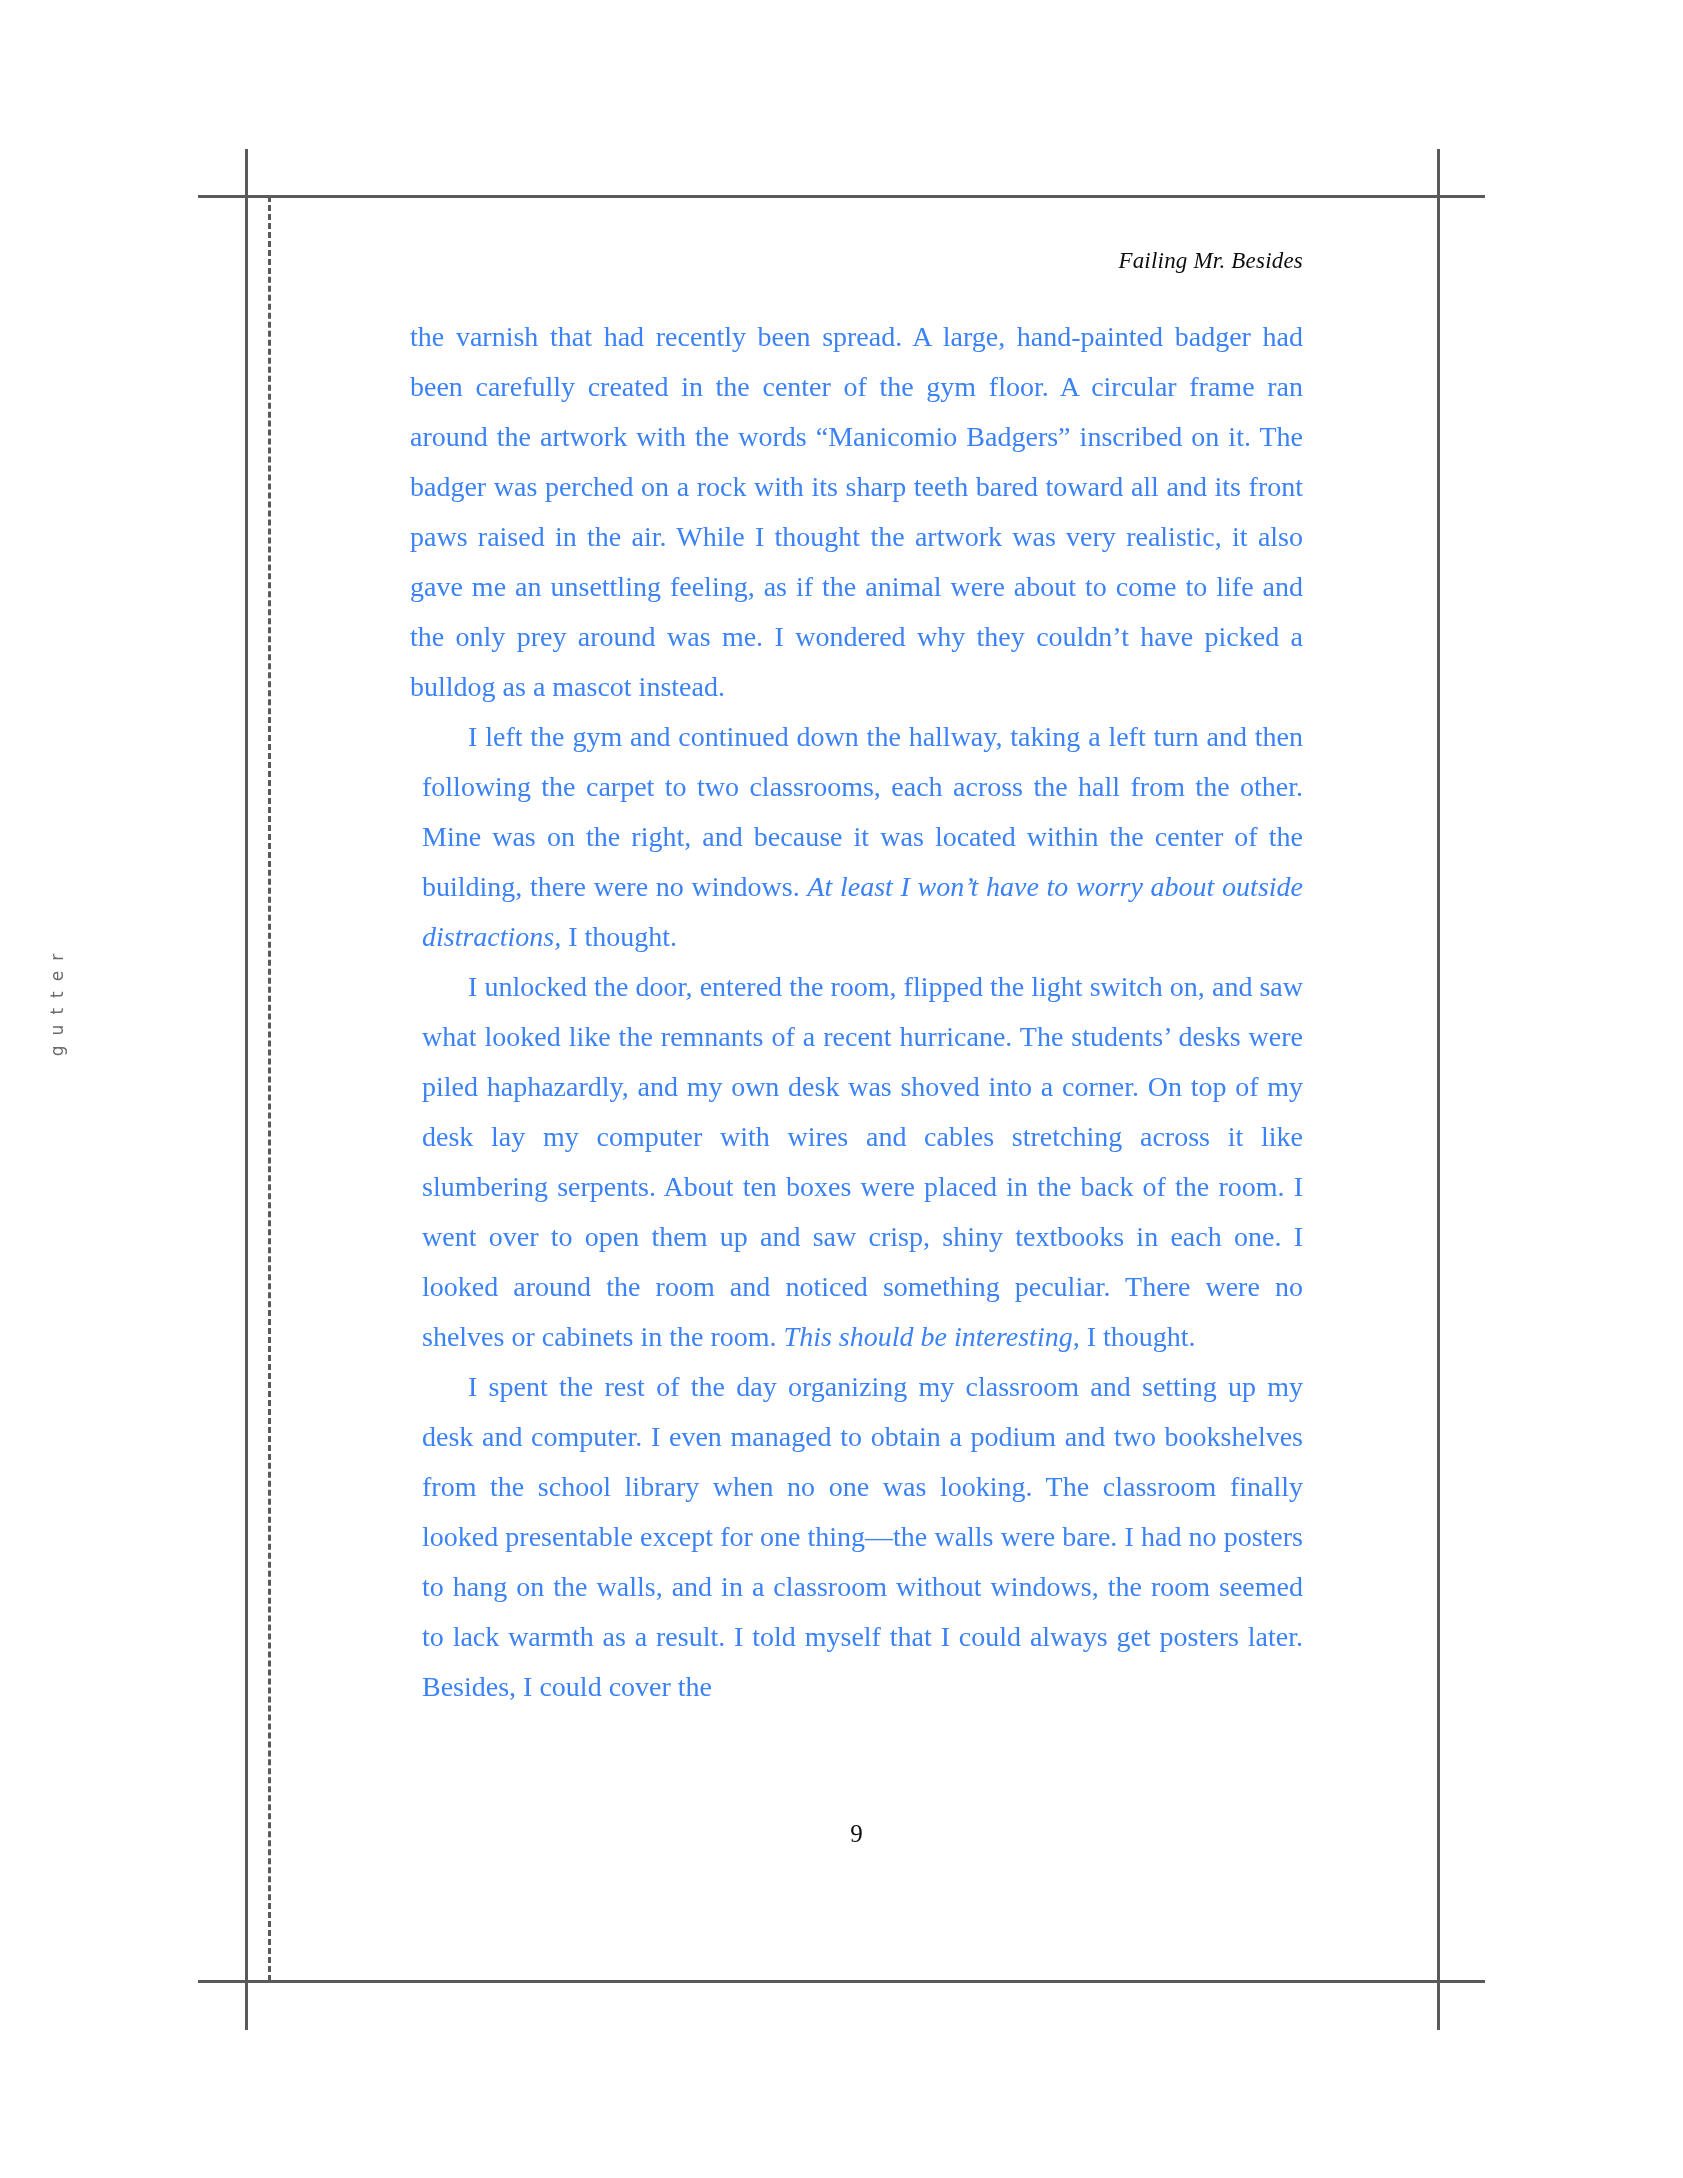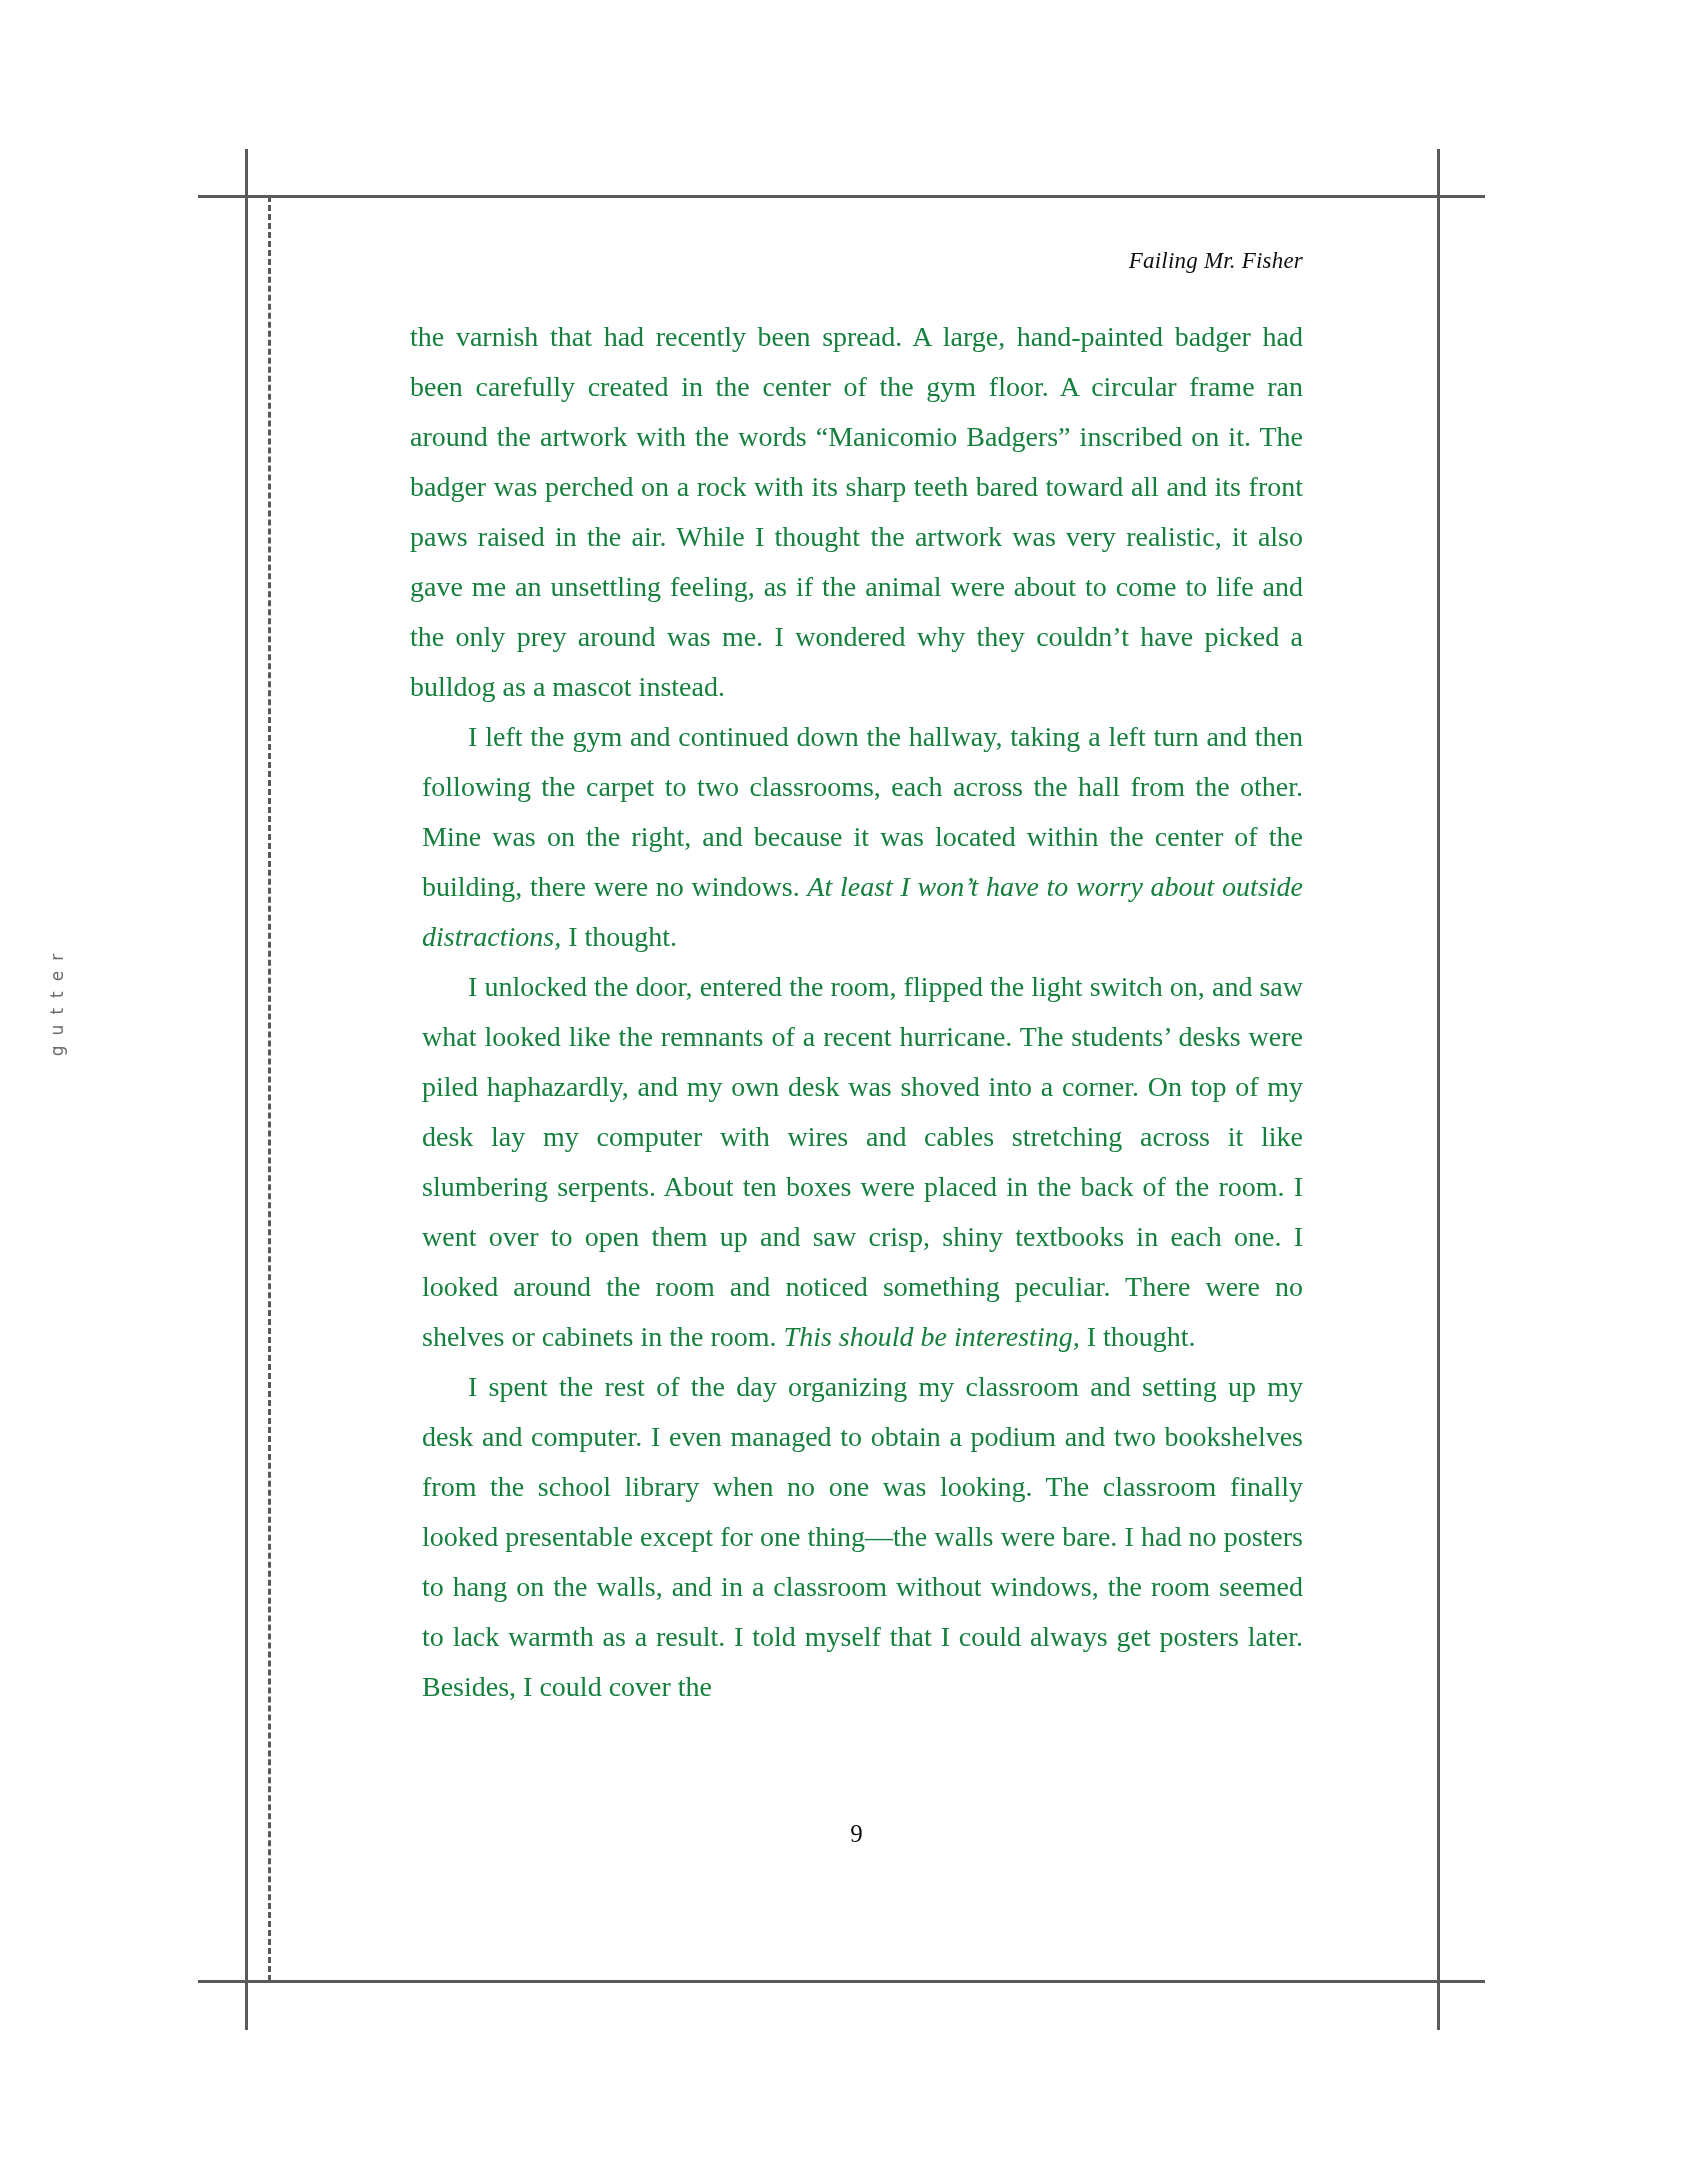--- a/index.html
+++ b/index.html
@@ -72,21 +72,21 @@
     letter-spacing: 0.2px;
     margin: 0 0 38px 0;
   }
 
   .body-copy p {
     margin: 0;
     text-align: justify;
     text-justify: inter-word;
     font-size: 28px;
     line-height: 50px;
-    color: #15803d;
+    color: #3b82f6;
     hyphens: manual;
     -webkit-hyphens: manual;
   }
   .body-copy p.indent {
     text-indent: 46px;
     margin-left: 12px;
   }
   .body-copy p.cont {
     text-indent: 0;
   }
@@ -111,21 +111,21 @@
 
   <div class="mark mark-v trim-v-left"></div>
   <div class="mark mark-v trim-v-right"></div>
   <div class="mark mark-h trim-h-top"></div>
   <div class="mark mark-h trim-h-bottom"></div>
 
   <div class="gutter-line"></div>
   <div class="gutter-label">gutter</div>
 
   <div class="text-block">
-    <div class="running-head">Failing Mr. Fisher</div>
+    <div class="running-head">Failing Mr. Besides</div>
 
     <div class="body-copy" id="body-copy">
         <p class="cont"><span>the varnish that had recently been spread. A large, hand-painted badger had been carefully created in the center of the gym floor. A circular frame ran around the artwork with the words “Manicomio Badgers” inscribed on it. The badger was perched on a rock with its sharp teeth bared toward all and its front paws raised in the air. While I thought the artwork was very realistic, it also gave me an unsettling feeling, as if the animal were about to come to life and the only prey around was me. I wondered why they couldn’t have picked a bulldog as a mascot instead.</span></p>
         <p class="indent"><span>I left the gym and continued down the hallway, taking a left turn and then following the carpet to two classrooms, each across the hall from the other. Mine was on the right, and because it was located within the center of the building, there were no windows. </span><em>At least I won’t have to worry about outside distractions,</em><span> I thought.</span></p>
         <p class="indent"><span>I unlocked the door, entered the room, flipped the light switch on, and saw what looked like the remnants of a recent hurricane. The students’ desks were piled haphazardly, and my own desk was shoved into a corner. On top of my desk lay my computer with wires and cables stretching across it like slumbering serpents. About ten boxes were placed in the back of the room. I went over to open them up and saw crisp, shiny textbooks in each one. I looked around the room and noticed something peculiar. There were no shelves or cabinets in the room. </span><em>This should be interesting,</em><span> I thought.</span></p>
         <p class="indent"><span>I spent the rest of the day organizing my classroom and setting up my desk and computer. I even managed to obtain a podium and two bookshelves from the school library when no one was looking. The classroom finally looked presentable except for one thing—the walls were bare. I had no posters to hang on the walls, and in a classroom without windows, the room seemed to lack warmth as a result. I told myself that I could always get posters later. Besides, I could cover the</span></p>
       </div>
   </div>
 
   <div class="folio">9</div>

